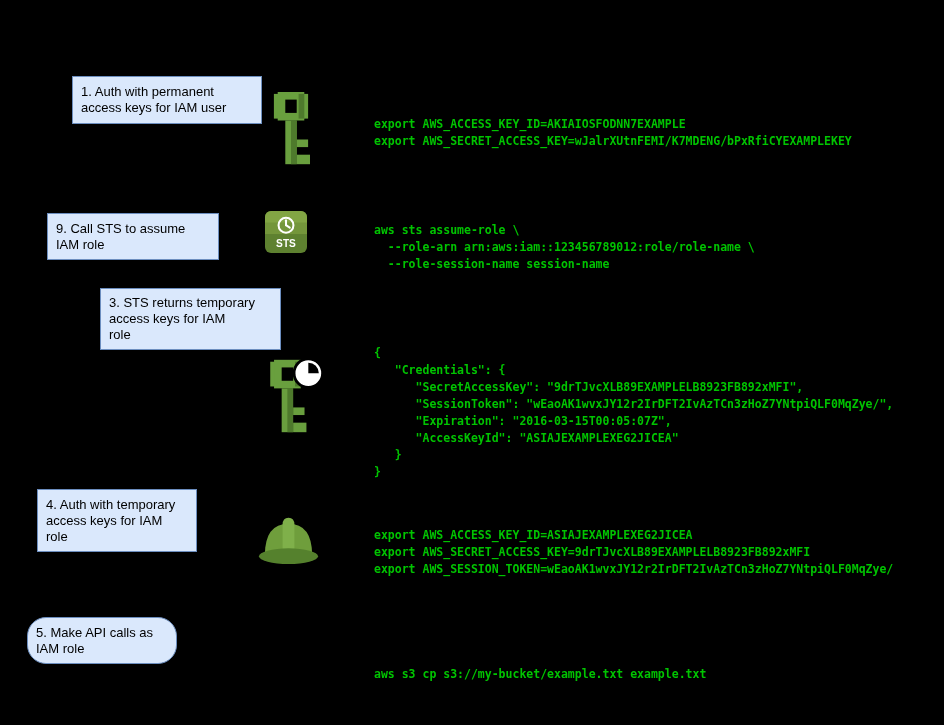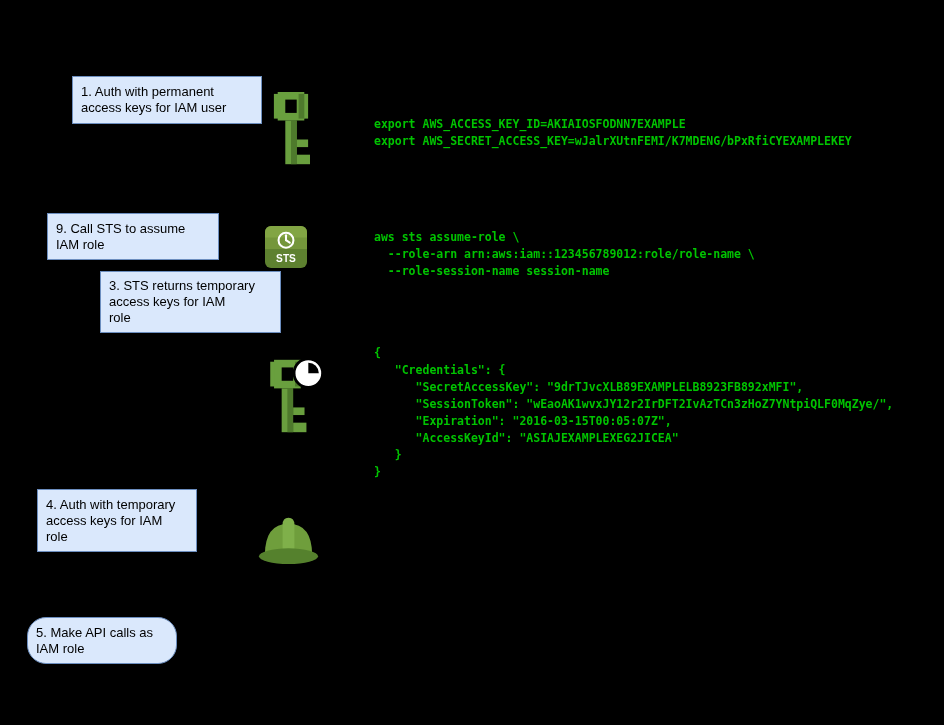--- a/index.html
+++ b/index.html
@@ -36,32 +36,32 @@
     font-weight: bold;
     white-space: pre;
     background: transparent;
   }
 
   .icon { position: absolute; }
   .icon svg { width: 100%; height: 100%; display: block; }
 
   #box1 { left: 72px;  top: 76px;  width: 190px; height: 48px; }
   #box2 { left: 47px;  top: 213px; width: 172px; height: 47px; }
-  #box3 { left: 100px; top: 271px; width: 181px; height: 62px; }
+  #box3 { left: 100px; top: 288px; width: 181px; height: 62px; }
   #box4 { left: 37px;  top: 489px; width: 160px; height: 63px; align-items: center; }
   #box5 { left: 27px;  top: 617px; width: 150px; height: 47px; border-radius: 19px; }
 
   #icon1 { left: 266px; top: 92px;  width: 50px; height: 76px; }
-  #icon2 { left: 265px; top: 216px; width: 42px; height: 62px; }
+  #icon2 { left: 265px; top: 201px; width: 42px; height: 62px; }
   #icon3 { left: 266px; top: 356px; width: 58px; height: 80px; }
   #icon4 { left: 257px; top: 511px; width: 63px; height: 57px; }
   #icon5 { left: 261px; top: 641px; width: 58px; height: 64px; }
 
   #code1 { left: 374px; top: 116px; }
-  #code2 { left: 374px; top: 229px; }
+  #code2 { left: 374px; top: 222px; }
   #code3 { left: 374px; top: 345px; }
   #code4 { left: 374px; top: 527px; }
   #code5 { left: 374px; top: 666px; }
 </style>
 </head>
 <body>
 
 <div class="canvas">
 
   <div class="step-box" id="box1">
@@ -135,19 +135,23 @@
 access keys for IAM
 role</span>
   </div>
   <div class="icon" id="icon4">
     <svg viewBox="0 0 64 56" preserveAspectRatio="xMidYMid meet">
       <path d="M8 44 Q8 12 32 12 Q56 12 56 44 Z" fill="#6f9e3c"></path>
       <path d="M26 13 Q26 6 32 6 Q38 6 38 13 L38 42 L26 42 Z" fill="#7fb04a"></path>
       <ellipse cx="32" cy="45" rx="30" ry="8" fill="#55812d"></ellipse>
     </svg>
   </div>
+  <pre class="code" id="code4">export AWS_ACCESS_KEY_ID=ASIAJEXAMPLEXEG2JICEA
+export AWS_SECRET_ACCESS_KEY=9drTJvcXLB89EXAMPLELB8923FB892xMFI
+export AWS_SESSION_TOKEN=wEaoAK1wvxJY12r2IrDFT2IvAzTCn3zHoZ7YNtpiQLF0MqZye/</pre>
 
   <div class="step-box" id="box5">
     <span>5. Make API calls as
 IAM role</span>
   </div>
+  <pre class="code" id="code5">aws s3 cp s3://my-bucket/example.txt example.txt</pre>
 
 </div>
 
 </body></html>

